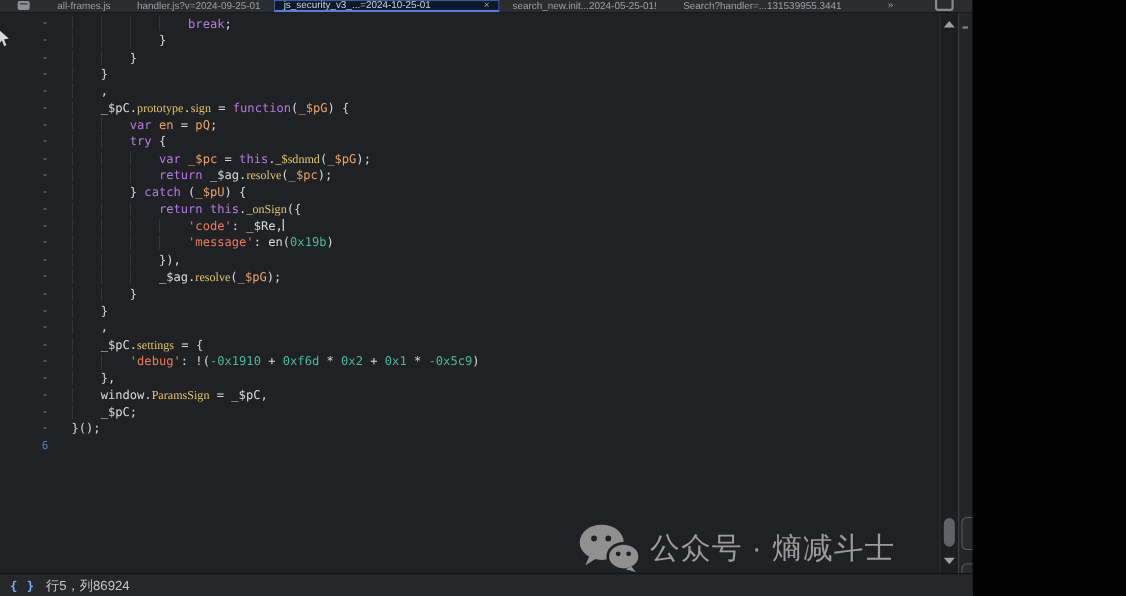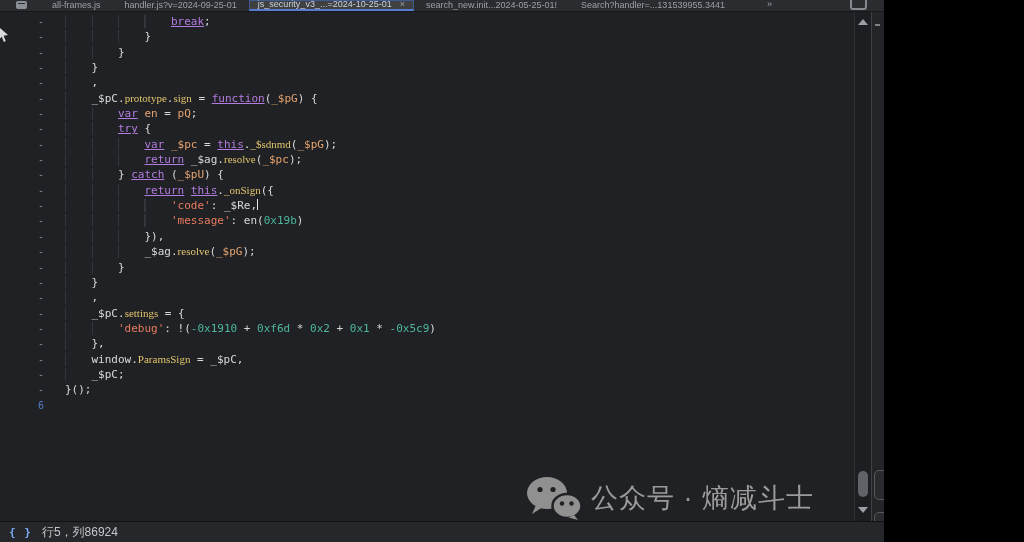--- a/index.html
+++ b/index.html
@@ -6,39 +6,39 @@
   .screen{position:relative;width:884px;height:542px;background:#202124;overflow:hidden;
           font-family:"Liberation Sans",sans-serif;-webkit-font-smoothing:antialiased;}
 
   
   .tabbar{position:absolute;top:0;left:0;right:0;height:11px;background:#2b2c2f;
           border-bottom:1px solid #17181a;display:flex;align-items:flex-end;white-space:nowrap;}
   .doc-icon{width:11px;height:8px;background:#8b9096;border-radius:2px;margin:0 13px 2px 16px;flex:none;position:relative;}
   .doc-icon::after{content:"";position:absolute;left:2px;top:2px;right:2px;height:1px;background:#2b2c2f;}
   .tab{height:11px;display:flex;align-items:center;padding:0 12px;color:#9aa0a6;font-size:9px;flex:none;}
   .tab .tlabel{transform:translateY(-1px);}
-  .tab.active{background:#404040;color:#c9d2df;border:1px solid #3d5a91;border-bottom:2px solid #567bd1;
-              height:11px;box-sizing:border-box;padding:0 8px;}
+  .tab.active{background:#0f172a;color:#c9d2df;border:1px solid #3d5a91;border-bottom:2px solid #567bd1;
+              height:11px;box-sizing:border-box;padding:0 8px;gap:40px;}
   .tclose{margin-left:8px;color:#9aa0a6;font-size:9px;transform:translateY(-1px);}
   .toverflow{color:#9aa0a6;font-size:9px;margin-left:30px;transform:translateY(-2px);}
   .corner-icon{position:absolute;right:17px;top:-4px;width:13px;height:10px;border:2px solid #85898e;
                border-radius:3px;background:#2b2c2f;}
 
   
   .editor{position:absolute;top:12px;left:0;right:12px;bottom:21px;background:#202124;display:flex;
           overflow:hidden;}
   .gutter{width:52px;flex:none;box-sizing:border-box;padding:2px 8px 0 0;text-align:right;
           font-family:"DejaVu Sans Mono",monospace;font-size:10px;color:#7d8da1;}
   .gln{height:15.35px;line-height:15.35px;}
   .gnum{color:#537dc6;}
   .code{flex:1;padding:2px 0 0 13px;font-family:"DejaVu Sans Mono",monospace;font-size:11px;
         line-height:15.35px;color:#d7d9dc;white-space:pre;overflow:hidden;}
   .cl{height:15.35px;}
   .ind{background-image:repeating-linear-gradient(to right,rgba(160,175,190,0.14) 0 1px,transparent 1px 26.5px);}
-  .kw{color:#b37ce0;text-decoration:underline;}
+  .kw{color:#b37ce0;}
   .def{color:#e5a26e;}
   .prop{color:#dfc46d;font-family:Liberation Serif, serif;}
   .str{color:#e87a5e;}
   .num{color:#4cb89d;}
   .pln{color:#d7d9dc;}
   .caret{display:inline-block;width:1px;height:11px;background:#e6e8ea;vertical-align:-1px;}
 
   
   .scrollbar{position:absolute;top:0;right:0;width:17px;height:100%;background:#1d1e21;border-left:1px solid #2e2f32;}
   .sarrow{position:absolute;left:3px;width:0;height:0;border-left:5px solid transparent;border-right:5px solid transparent;}

